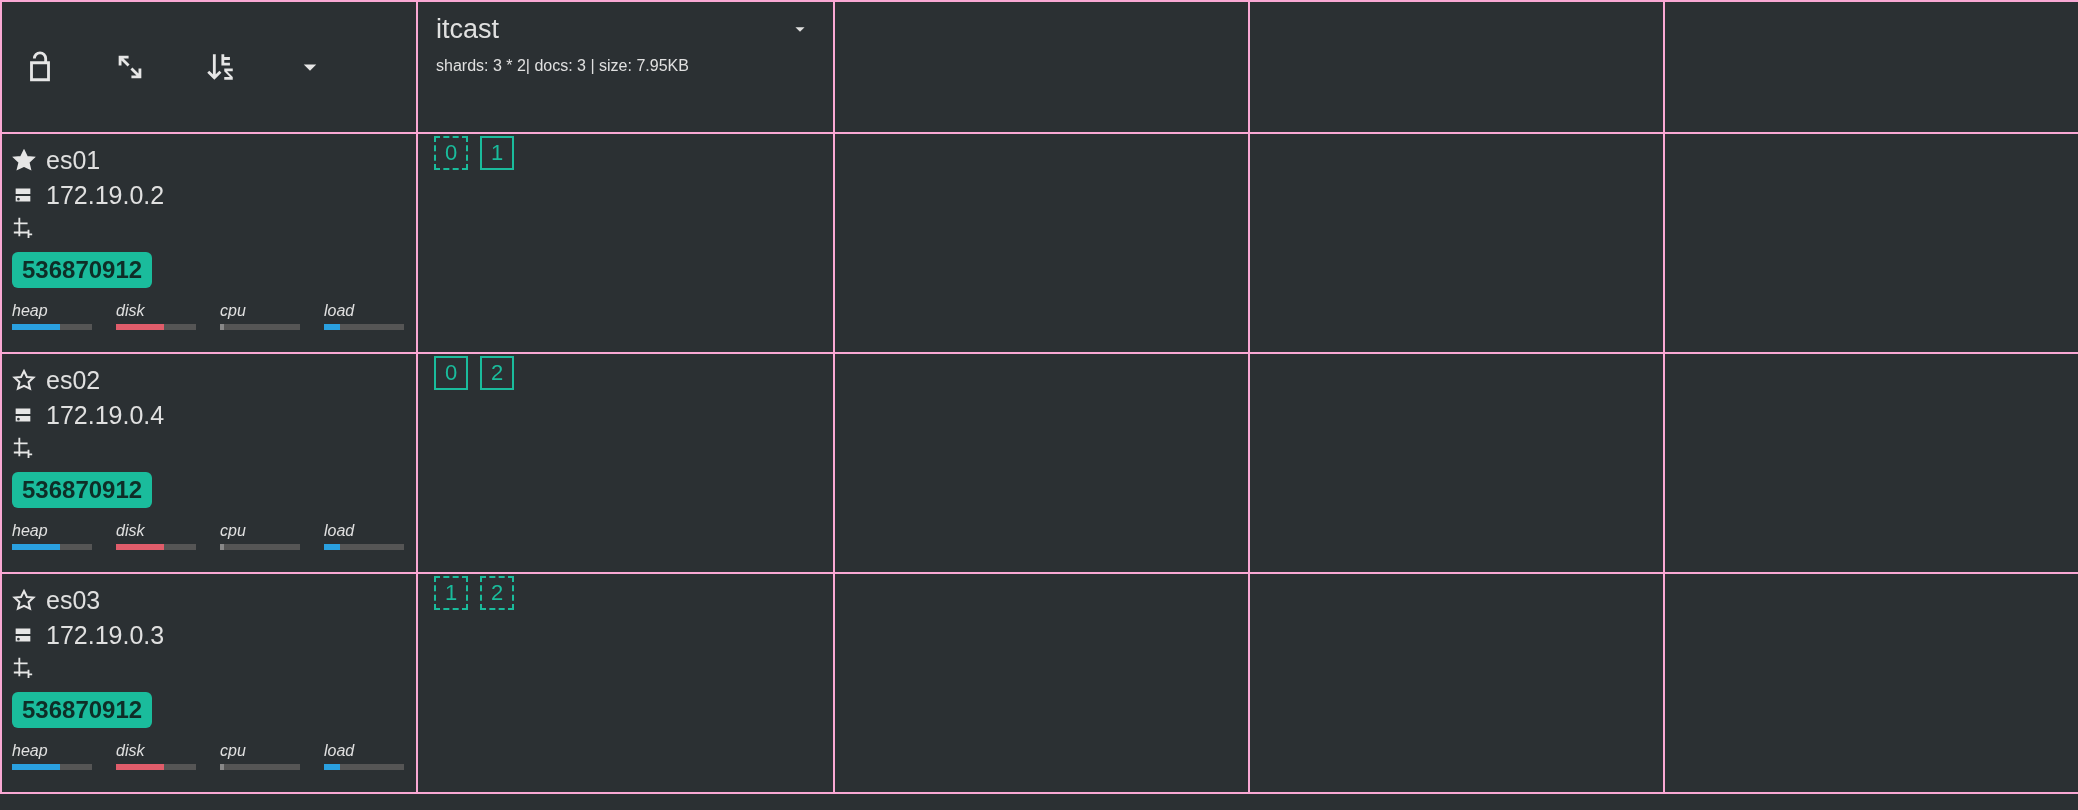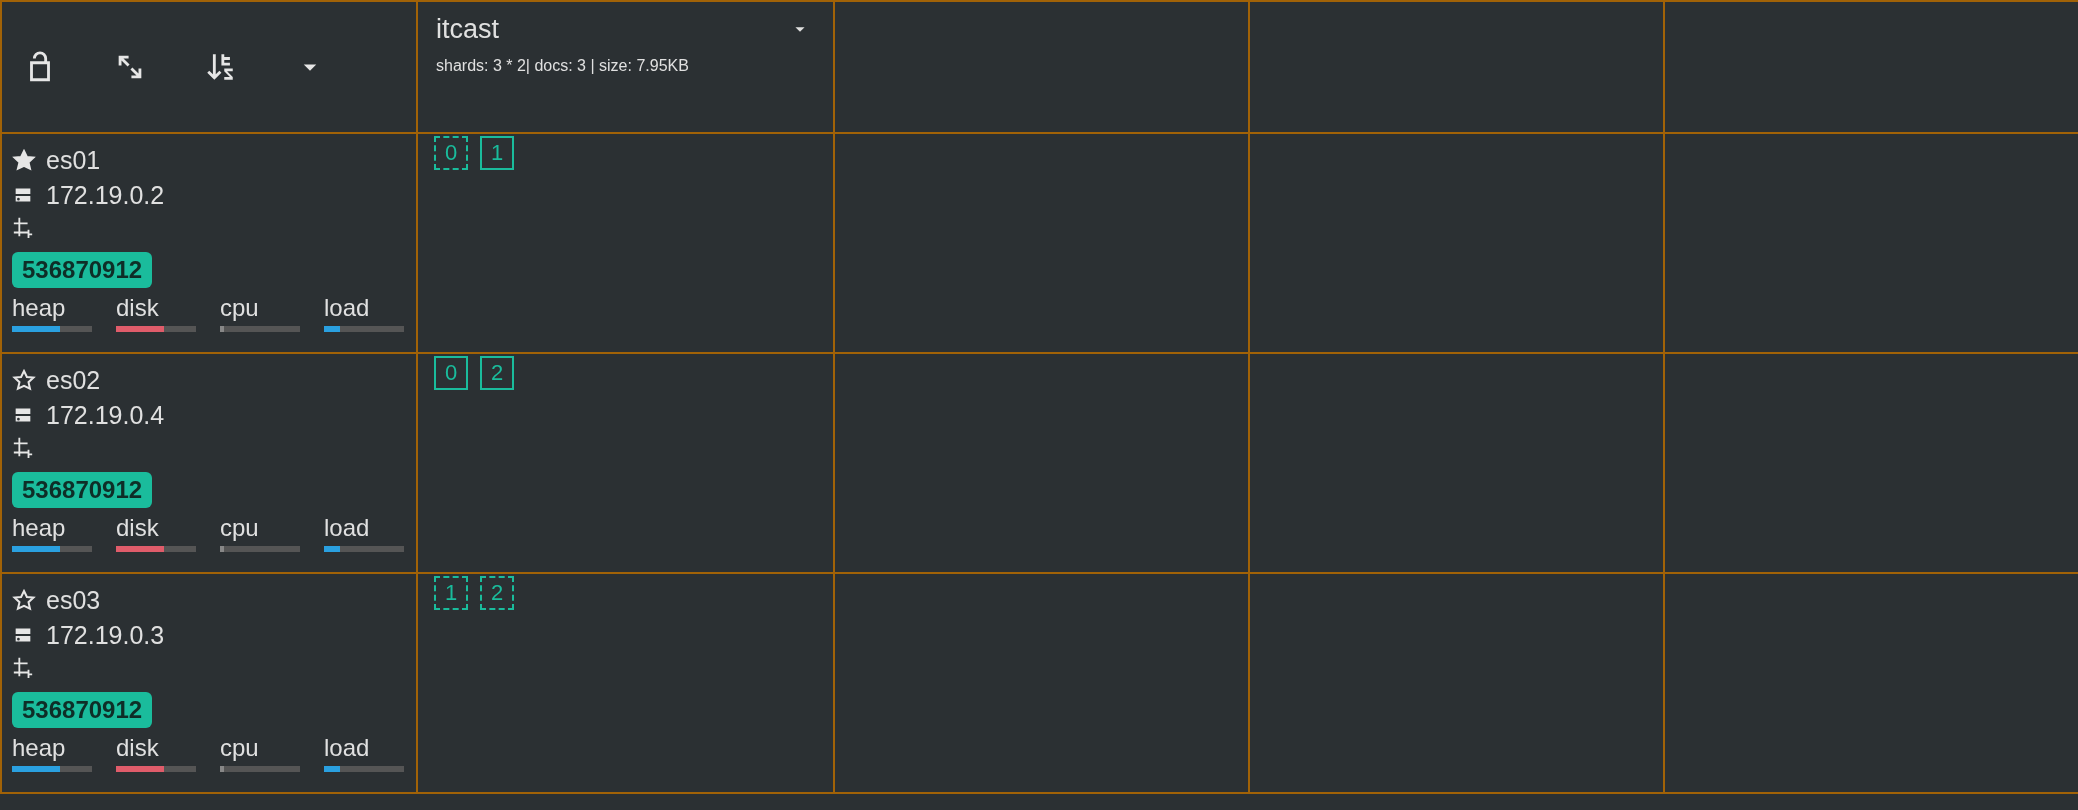--- a/index.html
+++ b/index.html
@@ -11,21 +11,21 @@
     font-family: Arial, Helvetica, sans-serif;
     font-size: 24px;
     overflow: hidden;
   }
   table.main {
     border-collapse: collapse;
     width: 100%;
     table-layout: fixed;
   }
   table.main td, table.main th {
-    border: 2px solid #a16207;
+    border: 2px solid #f9a8d4;
     vertical-align: top;
     padding: 0;
   }
   
   col.node-col { width: 416px; }
   col.index-col { width: 417px; }
   col.blank-col { width: 415px; }
 
   
   .toolbar {
@@ -79,29 +79,31 @@
   }
   .node-cell .tag {
     display: inline-block;
     background: #1abc9c;
     color: #0e2e27;
     font-weight: bold;
     border-radius: 6px;
     padding: 4px 10px;
     font-size: 24px;
     margin-top: 6px;
+    margin-bottom: 8px;
   }
   .metrics {
     display: flex;
     gap: 24px;
     margin-top: 6px;
   }
   .metric {
     width: 80px;
-    font-size: 24px;
+    font-size: 16px;
+    font-style: italic;
   }
   .metric .bar {
     width: 80px;
     height: 6px;
     margin-top: 4px;
     position: relative;
   }
   .metric .bar .track {
     position: absolute;
     left: 0; top: 0; right: 0; bottom: 0;

